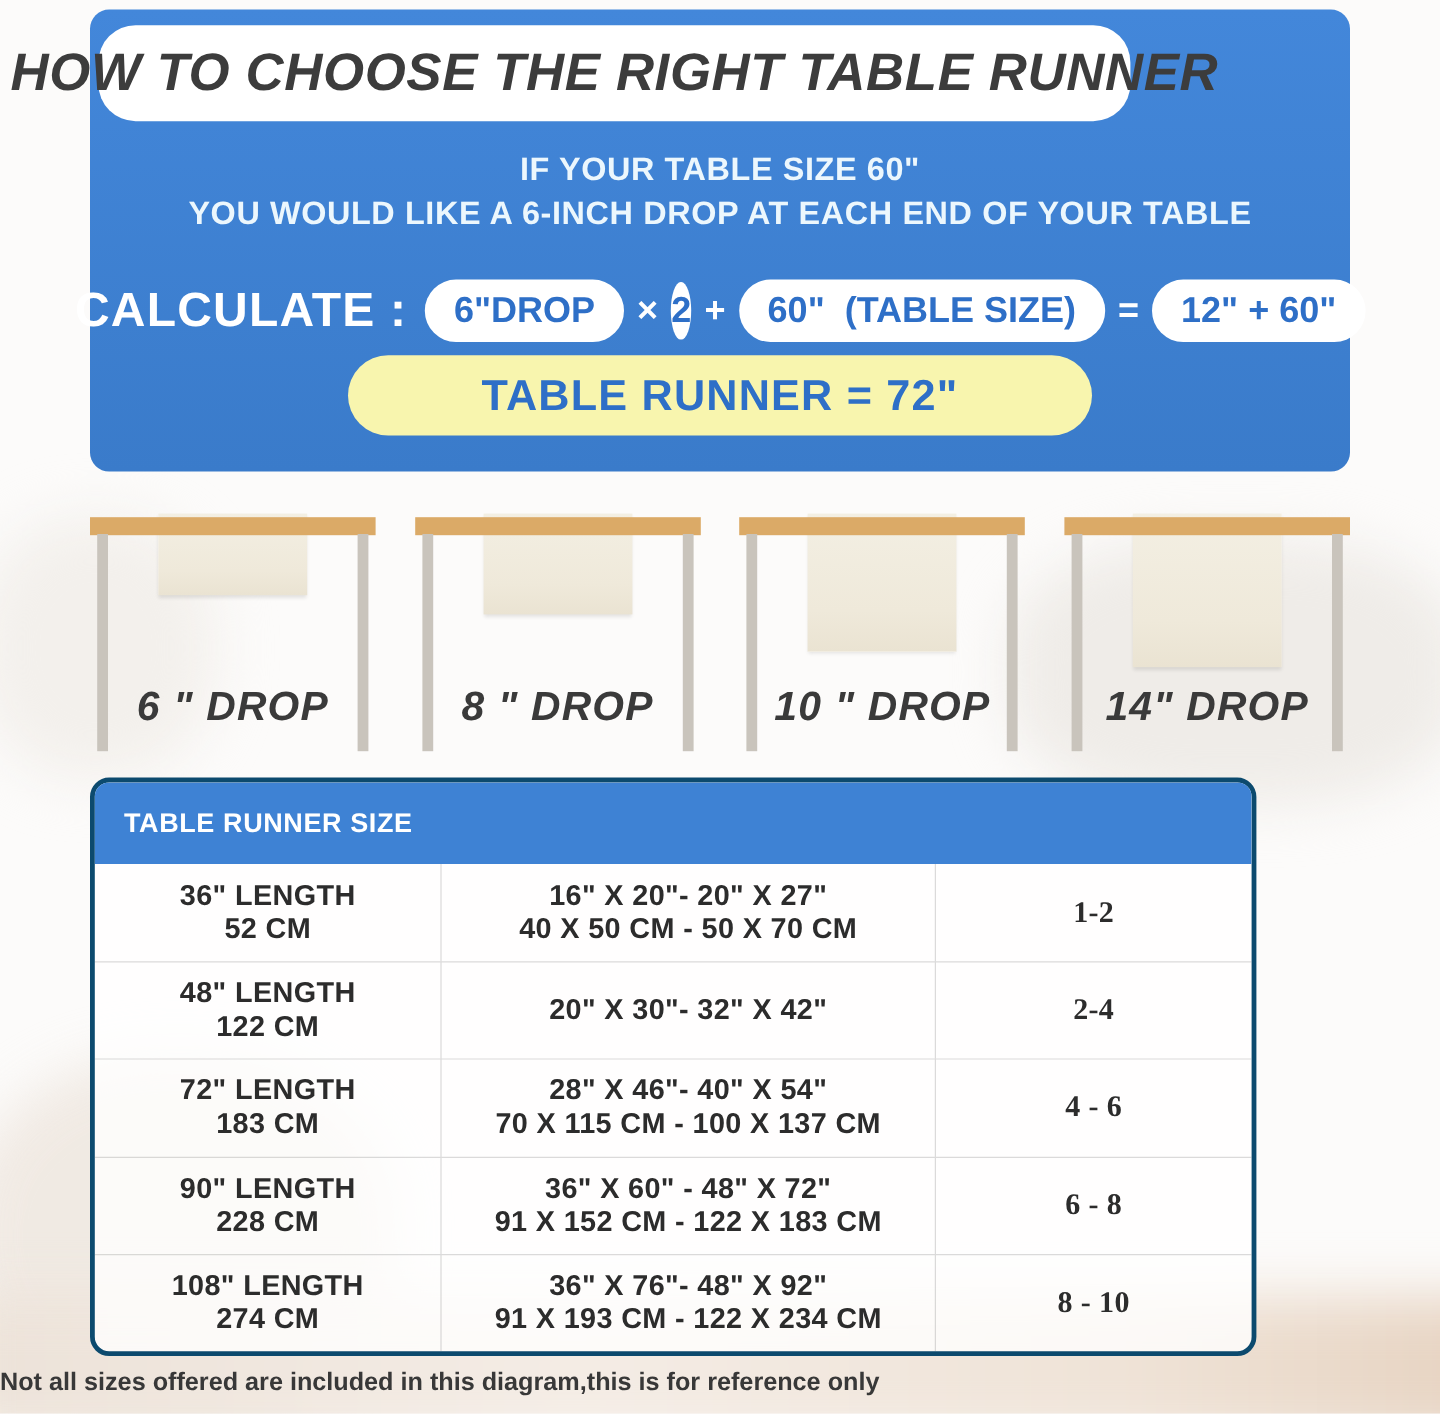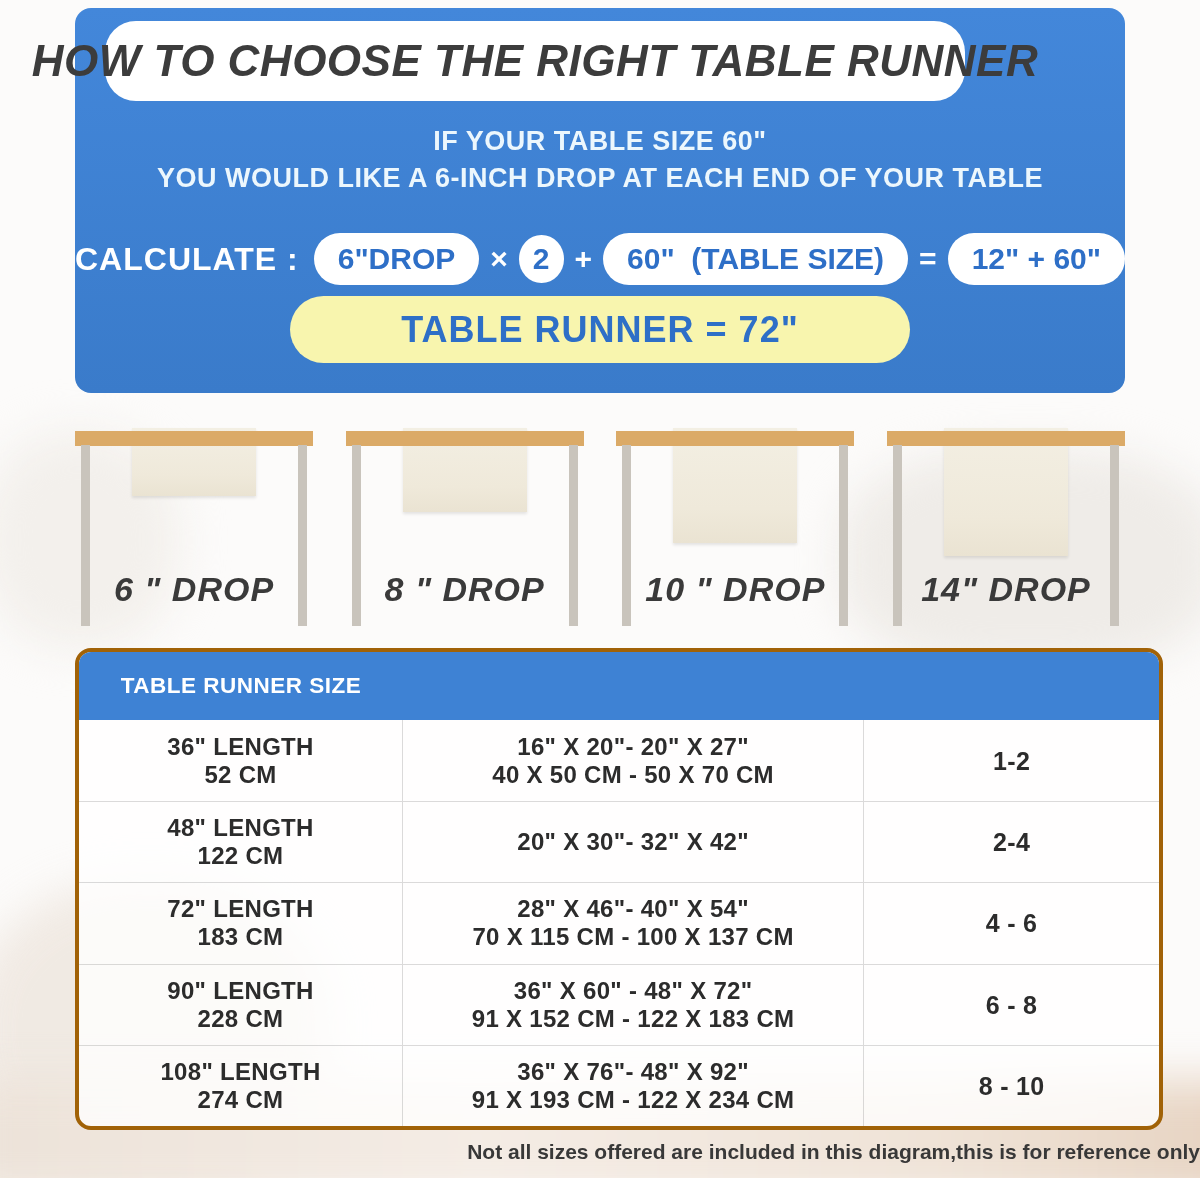--- a/index.html
+++ b/index.html
@@ -17,38 +17,38 @@
   .blob-bottom-left { left: -30px; top: 880px; width: 360px; height: 300px; background: #eee6de; border-radius: 45%; opacity:.8; }
   .blob-mid-left { left: -20px; top: 430px; width: 200px; height: 220px; background: #f3f0ec; border-radius: 45%; }
 
   
   .header-panel {
     position: absolute; left: 75px; top: 8px; width: 1050px; height: 385px;
     background: linear-gradient(180deg, #4387da, #3a7bca);
     border-radius: 16px;
   }
   .title-box {
-    position: absolute; left: 30px; top: 13px; width: 860px; height: 80px;
+    position: absolute; left: 7px; top: 13px; width: 860px; height: 80px;
     background: #ffffff; border-radius: 31px;
     display: flex; align-items: center; justify-content: center;
   }
   .title-box h1 {
     font-size: 44px; font-weight: bold; font-style: italic;
     color: #3c3c3c; letter-spacing: 0.5px; white-space: nowrap;
   }
   .sub-line { position: absolute; width: 100%; text-align: center; color: #ecf7fd; font-weight: bold; font-size: 27px; letter-spacing: 0.5px; }
   .sub-line.l1 { top: 118px; }
   .sub-line.l2 { top: 155px; }
 
   .calc-row {
     position: absolute; top: 224px; left: 0; width: 100%; height: 54px;
     display: flex; align-items: center; justify-content: center; gap: 11px;
     white-space: pre;
   }
-  .calc-label { color: #ffffff; font-weight: bold; font-size: 32px; letter-spacing: 1px; margin-right: 4px; }
+  .calc-label { color: #ffffff; font-weight: bold; font-size: 40px; letter-spacing: 1px; margin-right: 4px; }
   .pill {
     background: #ffffff; color: #2e6fc7; font-weight: bold; font-size: 30px;
     border-radius: 28px; padding: 0 24px; height: 52px; line-height: 52px; white-space: pre;
   }
   .pill.circle { width: 48px; height: 48px; border-radius: 50%; padding: 0; text-align: center; line-height: 48px; }
   .op { color: #ffffff; font-weight: bold; font-size: 30px; }
 
   .result-pill {
     position: absolute; left: 50%; transform: translateX(-50%); top: 288px;
     width: 620px; height: 67px; background: #f8f5ae; border-radius: 34px;
@@ -72,41 +72,41 @@
     box-shadow: 0 2px 3px rgba(0,0,0,0.10);
   }
   .fig .dlabel {
     position: absolute; top: 142px; left: 0; width: 100%; text-align: center;
     font-size: 34px; font-weight: bold; font-style: italic; color: #3a3a3a;
     letter-spacing: 1px; white-space: pre;
   }
 
   
   .size-panel {
-    position: absolute; left: 75px; top: 648px; width: 1088px; height: 482px;
-    border: 4px solid #a16207; border-radius: 16px; overflow: hidden;
+    position: absolute; left: 75px; top: 648px; width: 972px; height: 482px;
+    border: 4px solid #0c4a6e; border-radius: 16px; overflow: hidden;
     background: rgba(255,255,255,0.78);
   }
   .thead {
     height: 68px; background: #3e82d4;
     display: grid; grid-template-columns: 30% 42.7% 27.3%; align-items: center;
   }
   .thead .hcell { text-align: center; color: #ffffff; font-weight: bold; font-size: 22.5px; letter-spacing: 0.5px; }
   .tbody { height: 406px; display: grid; grid-auto-rows: 1fr; }
   .trow { display: grid; grid-template-columns: 30% 42.7% 27.3%; }
   .trow + .trow .cell { border-top: 1px solid rgba(110,110,110,0.25); }
   .cell { display: flex; flex-direction: column; align-items: center; justify-content: center; }
   .cell.c1, .cell.c2 { border-right: 1px solid rgba(110,110,110,0.25); }
   .cell .l1, .cell .l2 { font-weight: bold; color: #2c2c2c; font-size: 24px; line-height: 28px; letter-spacing: 0.3px; white-space: pre; }
-  .cell.c3 .l1 { font-size: 25px; }
+  .cell.c3 .l1 { font-size: 25px; font-family: Liberation Serif, serif; }
 
   
   .footnote {
     position: absolute; top: 1140px; left: 0; width: 100%;
-    text-align: right; font-weight: bold; font-size: 21px; color: #383838;
+    text-align: left; font-weight: bold; font-size: 21px; color: #383838;
   }
 </style>
 </head>
 <body>
 
 <div class="bg-blob blob-right-chairs"></div>
 <div class="bg-blob blob-mid-left"></div>
 <div class="bg-blob blob-bottom-left"></div>
 <div class="bg-blob blob-bottom-strip"></div>
 

